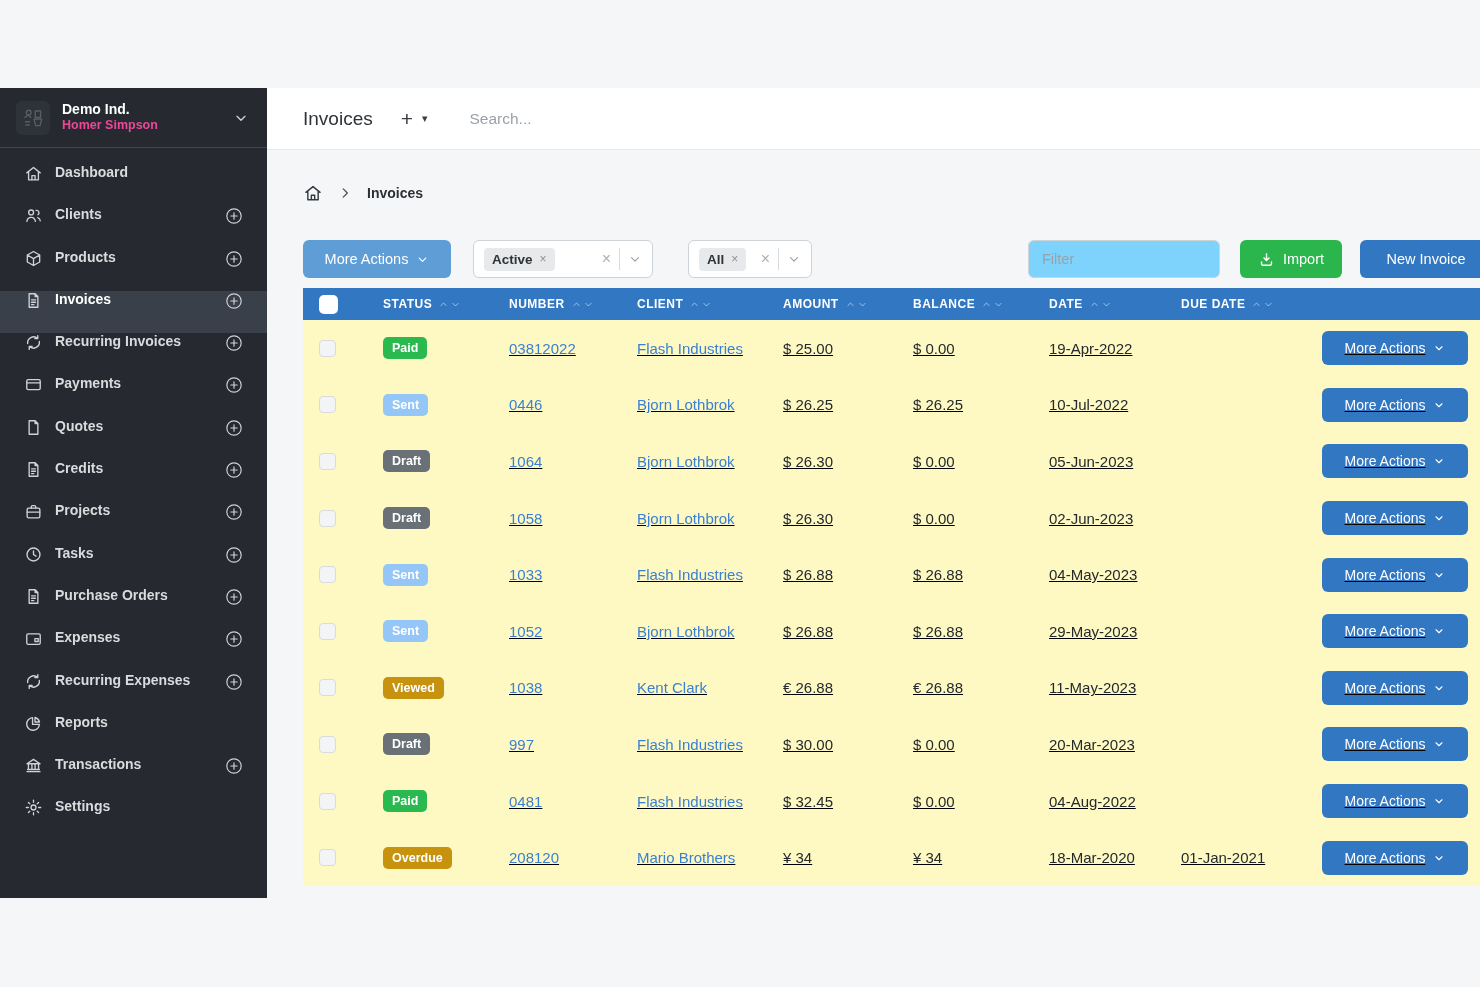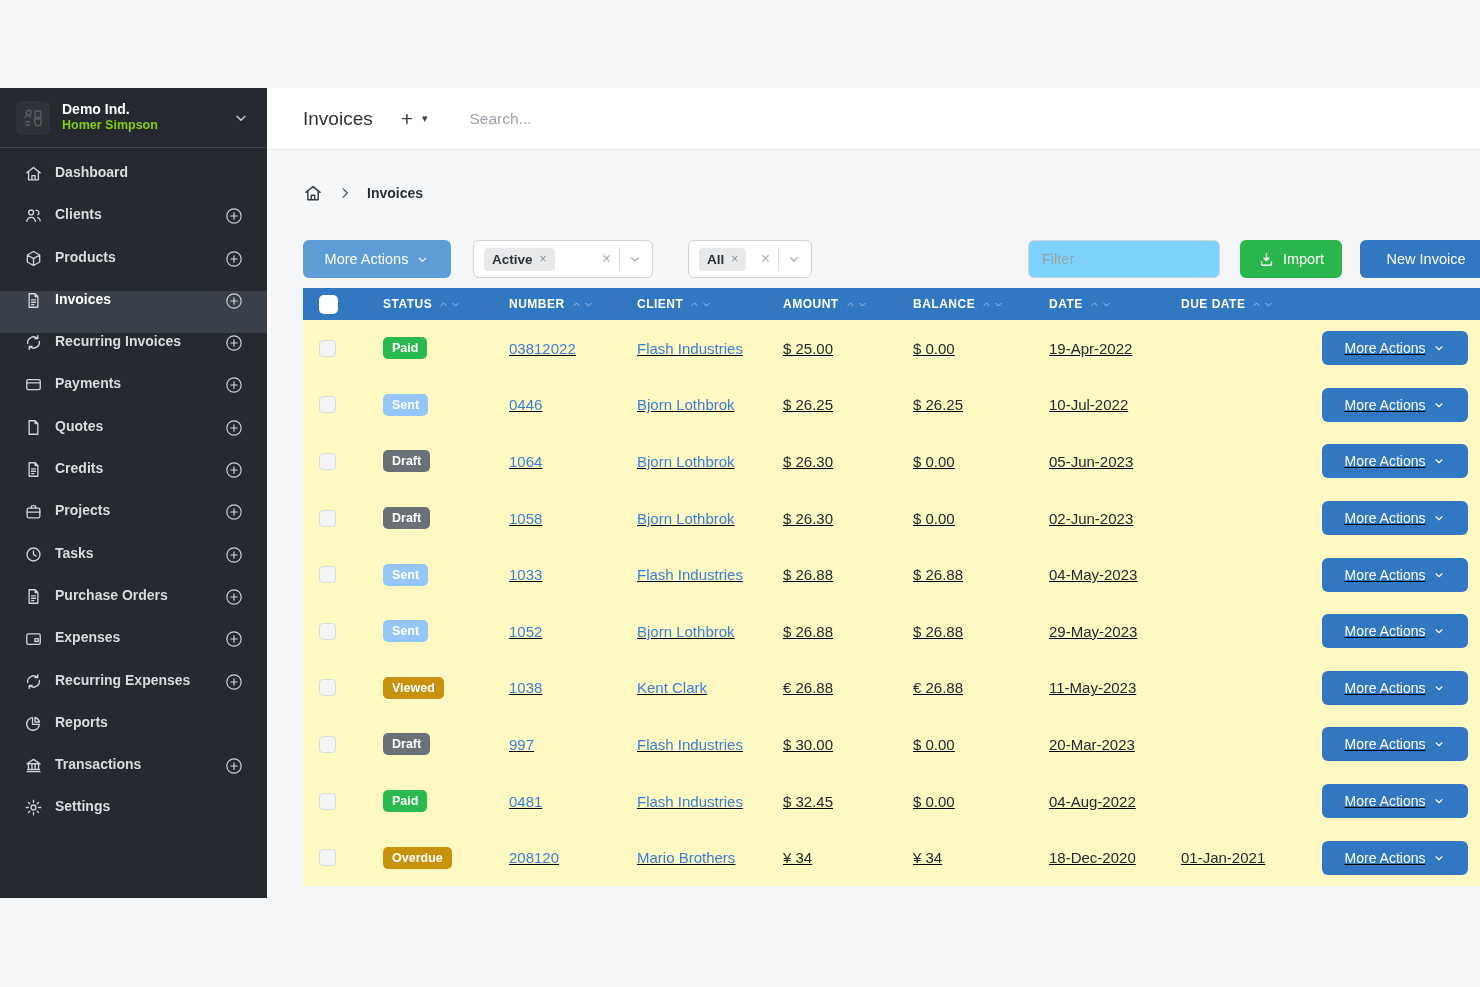--- a/index.html
+++ b/index.html
@@ -12,21 +12,21 @@
   }
   svg { display:block; fill:none; stroke:currentColor; stroke-width:1.7; stroke-linecap:round; stroke-linejoin:round; }
 
   
   .sidebar { position:absolute; left:0; top:88px; width:267px; height:810px; background:#262a30; }
   .sb-header { height:60px; display:flex; align-items:center; padding:0 18px 0 16px; border-bottom:1px solid #43474d; cursor:pointer; }
   .logo { width:34px; height:34px; border-radius:6px; background:#2e3339; color:#565d66; display:flex; align-items:center; justify-content:center; margin-right:12px; flex:none; }
   .logo svg { width:26px; height:26px; stroke-width:1.3; }
   .sb-names { line-height:1.25; }
   .sb-company { font-size:14px; font-weight:700; color:#ffffff; }
-  .sb-user { font-size:12.5px; font-weight:600; color:#84cc16; }
+  .sb-user { font-size:12.5px; font-weight:600; color:#ec4899; }
   .sb-chev { margin-left:auto; color:#cfd3d7; }
   .sb-chev svg { width:16px; height:16px; stroke-width:2; }
   .sb-nav { padding-top:16px; }
   .nav-item { height:42.3px; display:flex; align-items:flex-start; padding:0 23px 0 24px; color:#d9dbdd; font-size:14px; font-weight:600; cursor:pointer; }
   .nav-item.active { background:#3a4049; color:#fff; }
   .nav-icon { width:19px; height:19px; margin-right:12px; flex:none; color:#cfd3d7; }
   .nav-icon svg { width:19px; height:19px; }
   .nav-plus { margin-left:auto; width:20px; height:20px; color:#cfd3d7; flex:none; }
   .nav-plus svg { width:20px; height:20px; stroke-width:1.4; }
 
@@ -665,21 +665,21 @@
   </div>
         <div class="trow grid-cols">
     <div>
             <div class="row-check"></div>
           </div>
     <div class="cell"><span class="badge" style="background: rgb(199, 146, 14);">Overdue</span></div>
     <div class="cell"><a class="cell-link" href="#">208120</a></div>
     <div class="cell"><a class="cell-link" href="#">Mario Brothers</a></div>
     <div class="cell">¥ 34</div>
     <div class="cell">¥ 34</div>
-    <div class="cell">18-Dec-2020</div>
+    <div class="cell">18-Mar-2020</div>
     <div class="cell">01-Jan-2021</div>
     <div class="cell-actions">
       <button class="btn-row-actions">
         <span>More Actions</span>
         <svg viewBox="0 0 24 24">
                 <path d="M6 9.5l6 6 6-6"></path>
               </svg>
       </button>
     </div>
   </div>

